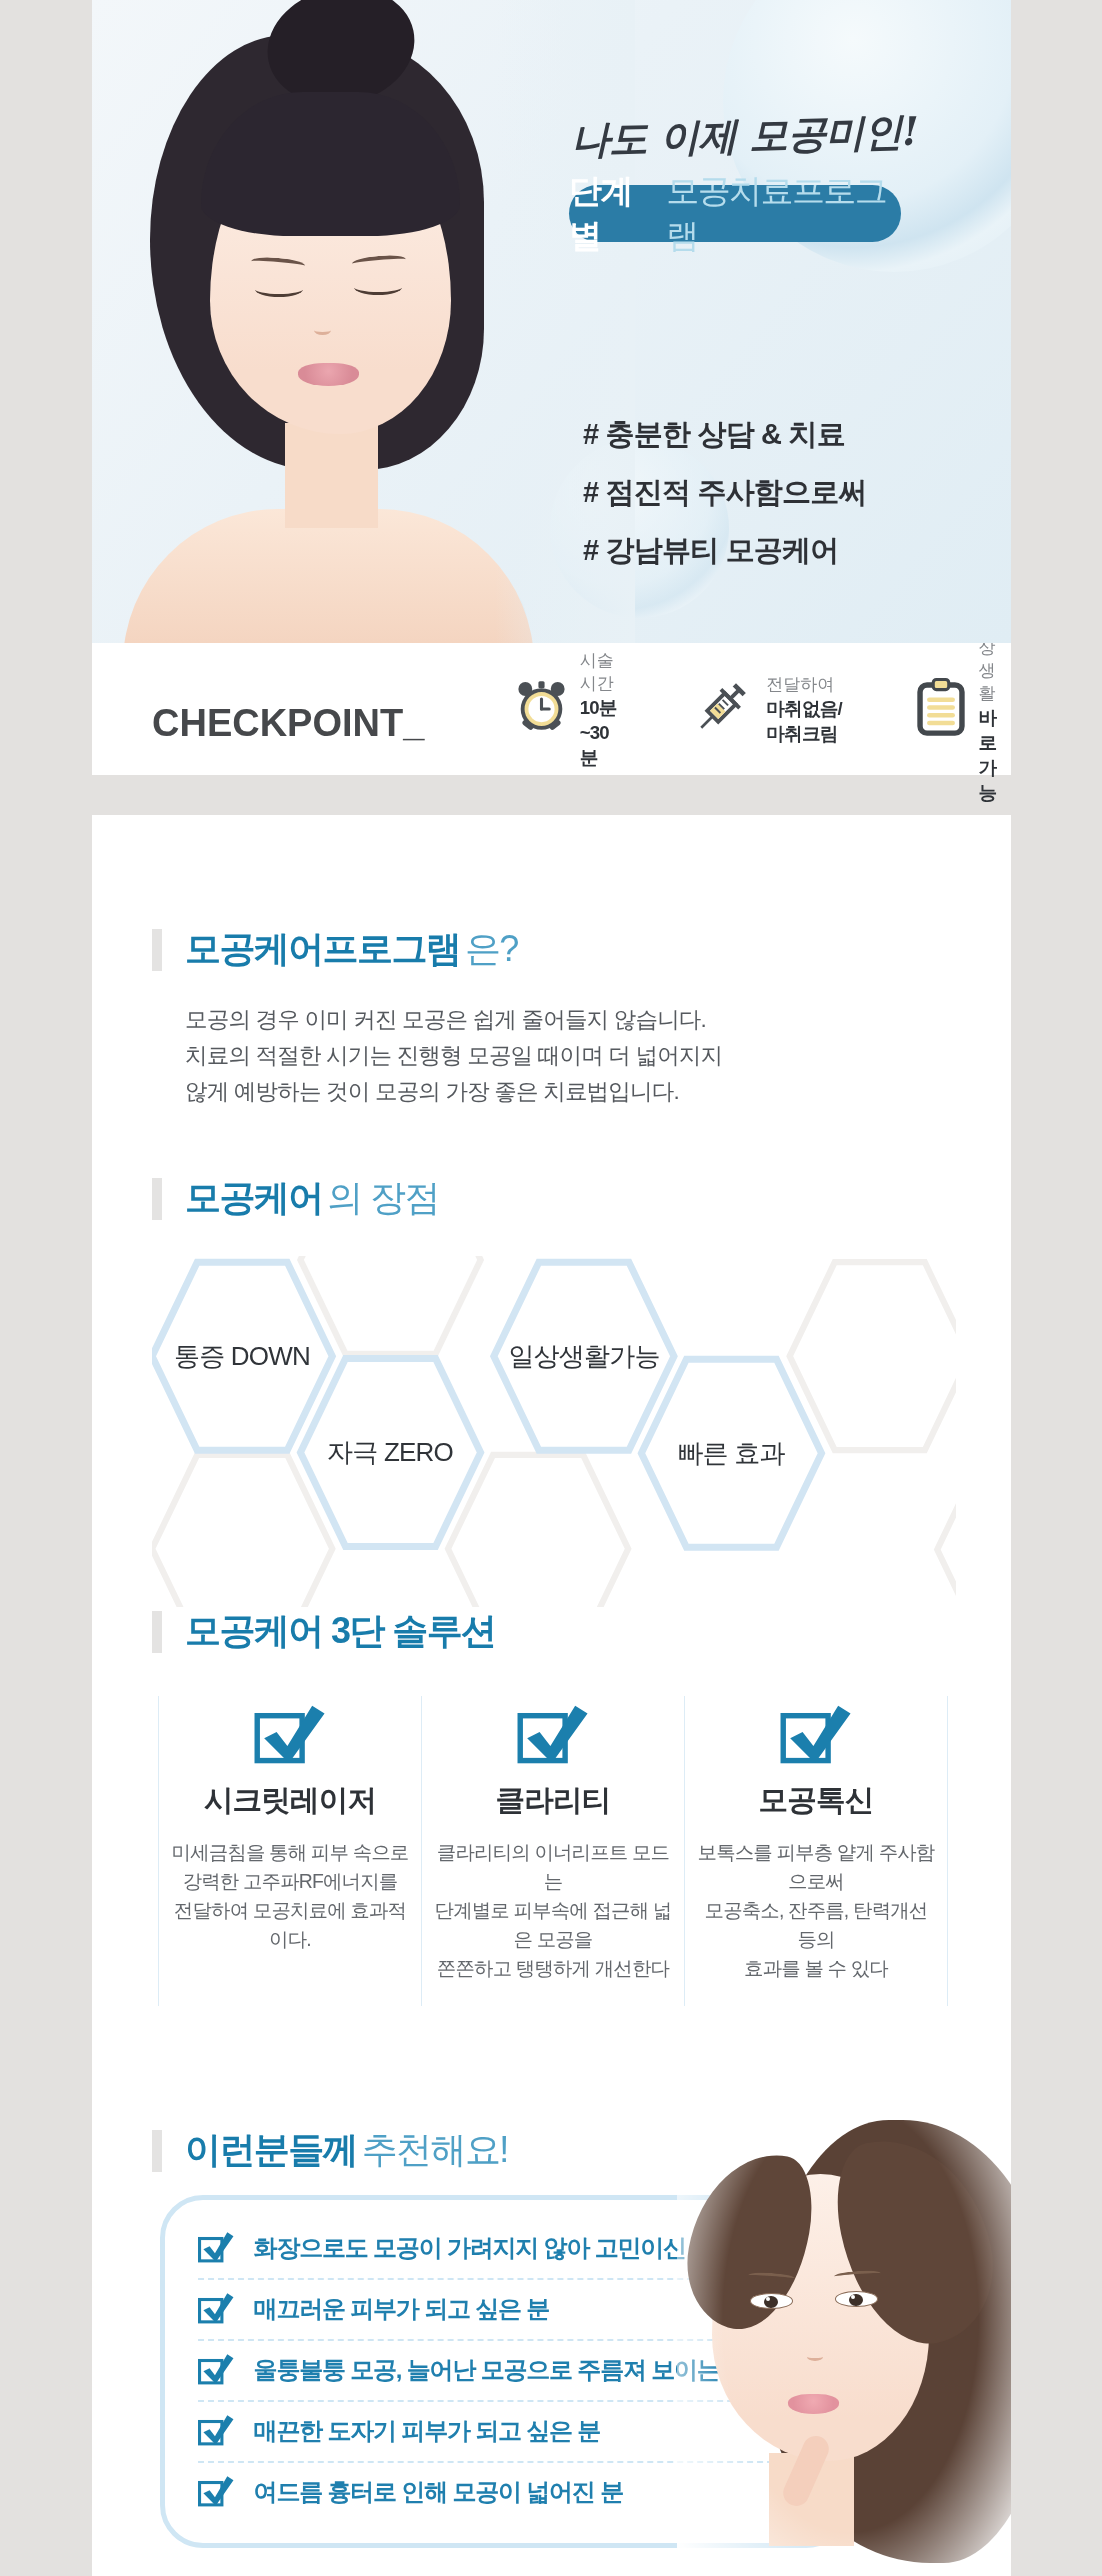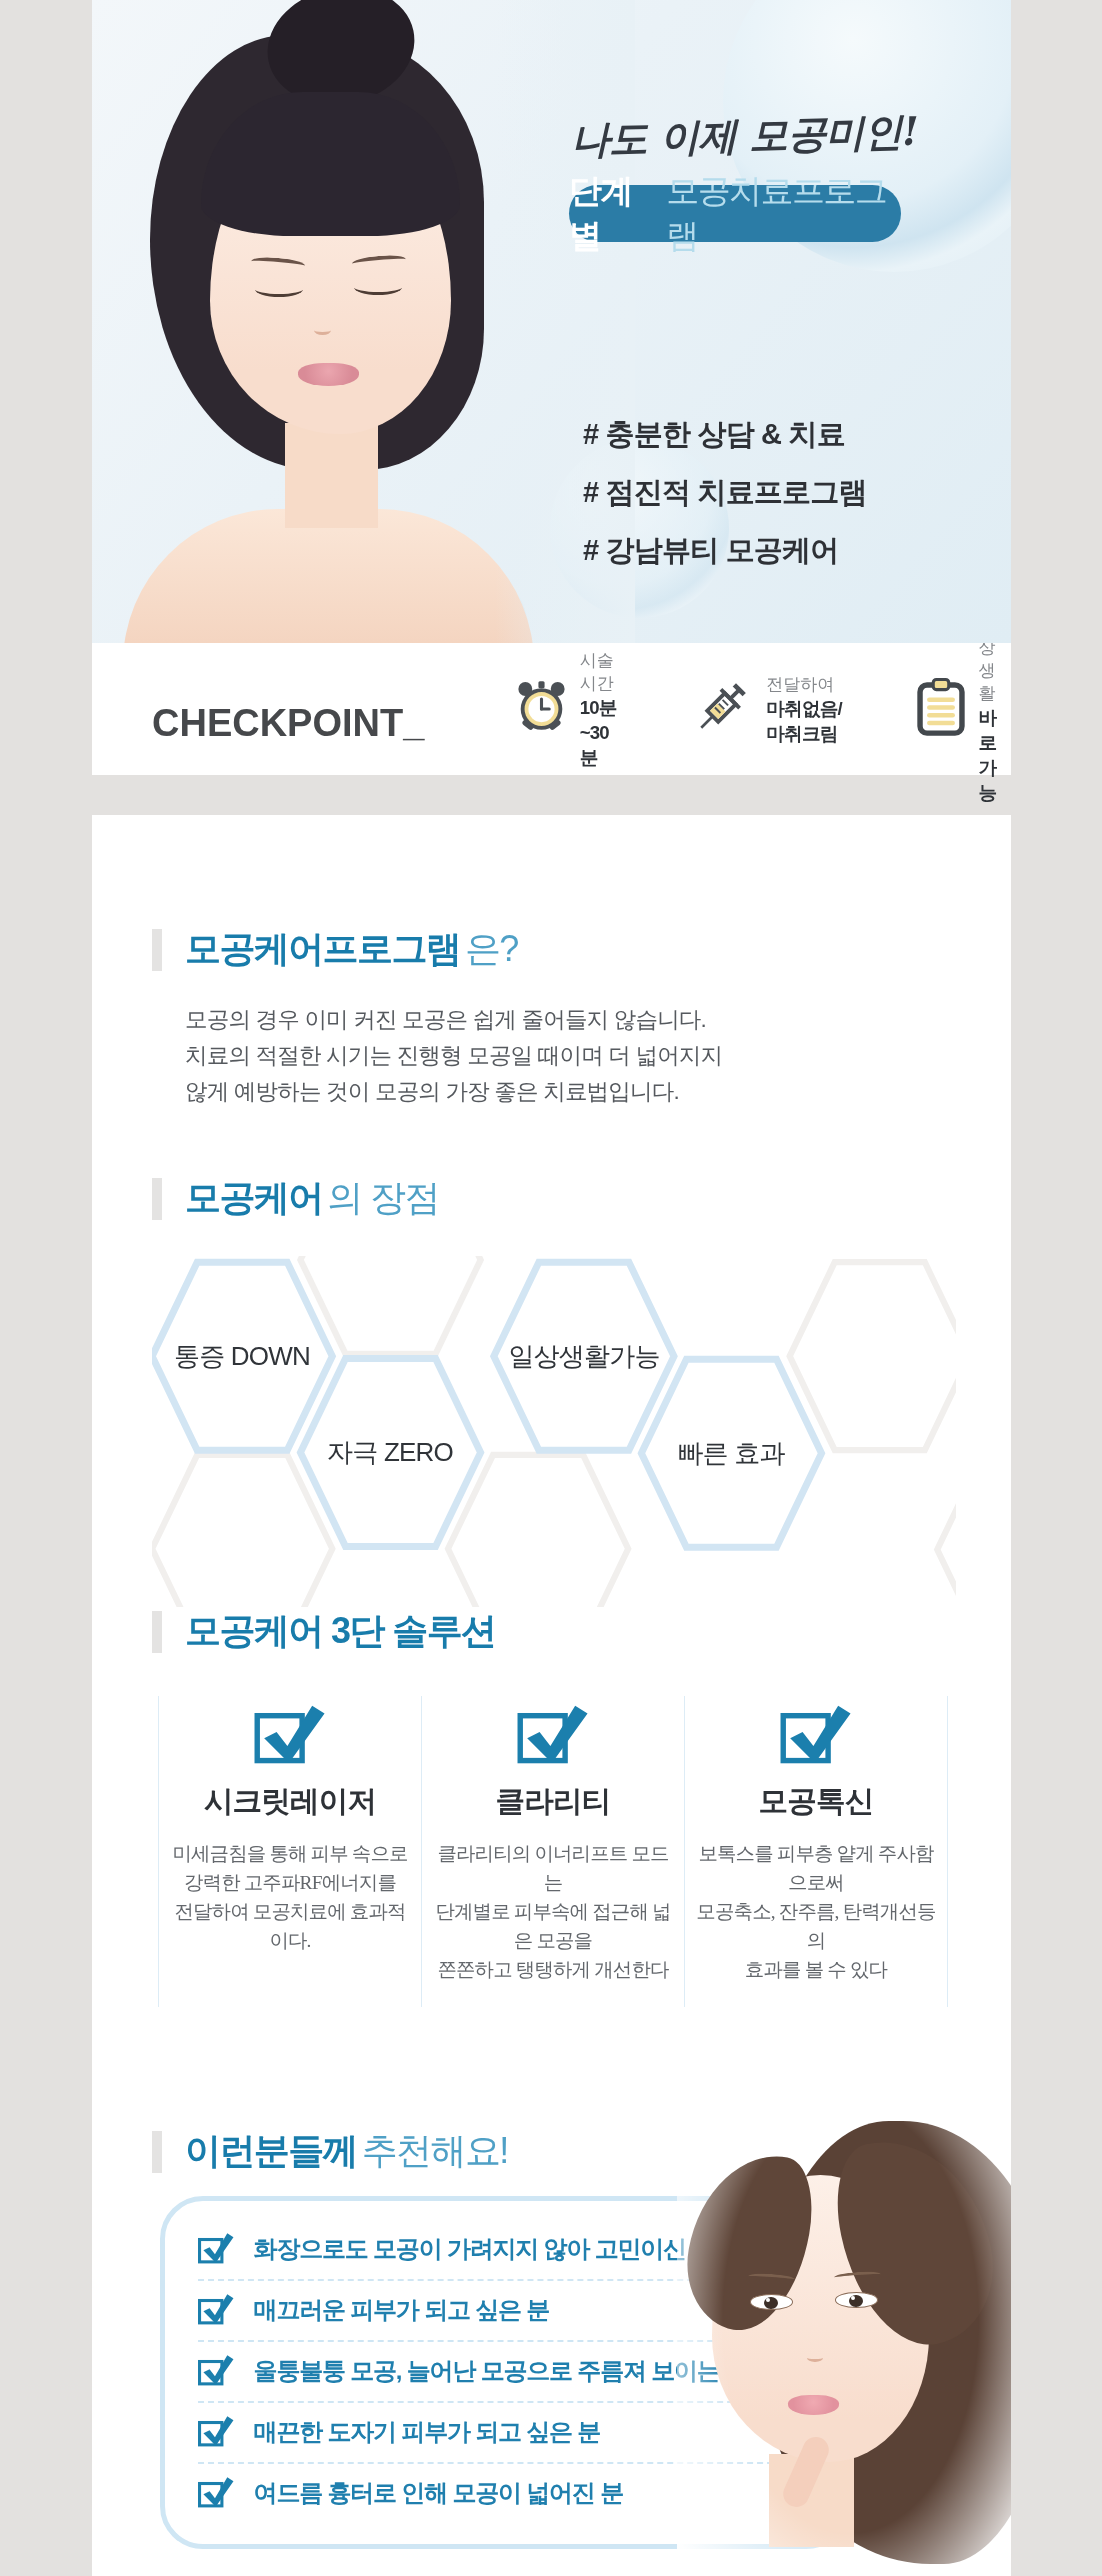--- a/index.html
+++ b/index.html
@@ -78,21 +78,21 @@
   #st1{margin-top:110px;}
   .intro-body{margin:28px 0 0 93px;font-size:22.5px;color:#55595e;line-height:36px;letter-spacing:-0.8px;}
   #st2{margin-top:64px;}
 
   .hexwrap{position:relative;margin:33px 0 0 60px;width:804px;height:351px;}
   .hex-label{position:absolute;transform:translate(-50%,-50%);font-size:26px;font-weight:500;
         color:#303439;white-space:nowrap;letter-spacing:-0.8px;}
 
   #st3{}
   .sol-row{display:flex;margin:40px 0 0 66px;width:790px;}
-  .sol-col{flex:1;border-left:1.6px solid #ddecf6;text-align:center;padding:4.7px 11px 23px;font-family:Liberation Serif, serif;}
+  .sol-col{flex:1;border-left:1.6px solid #ddecf6;text-align:center;padding:4.7px 11px 23px;}
   .sol-col:last-child{border-right:1.6px solid #ddecf6;}
   .sol-name{font-size:29.5px;font-weight:800;color:#2e3237;margin-top:12.4px;letter-spacing:-0.8px;}
   .sol-desc{margin-top:17px;font-size:19.4px;color:#63676c;line-height:29px;letter-spacing:-0.8px;}
 
   #st4{margin-top:120px;}
   .recwrap{position:relative;margin-top:20px;height:466px;}
   .recbox{position:absolute;left:68px;top:0;width:689px;height:353px;border:5.4px solid #cfe6f4;
         border-radius:43px;padding:18.6px 23px 0 33px;background:#fff;}
   .rec-item{display:flex;align-items:center;height:59px;gap:18.6px;}
   .rec-text{font-size:24px;font-weight:600;color:#1f7fae;letter-spacing:-1.2px;}
@@ -155,21 +155,21 @@
       </div>
 
       <div class="hero-right">
         <div class="tagline">나도 이제 모공미인!</div>
         <div class="badge">
           <span class="badge-bold">단계별</span>
           <span class="badge-rest">모공치료프로그램</span>
         </div>
         <ul class="hashtags">
           <li># 충분한 상담 &amp; 치료</li>
-          <li># 점진적 치료프로그램</li>
+          <li># 점진적 주사함으로써</li>
           <li># 강남뷰티 모공케어</li>
         </ul>
       </div>
     </section>
 
     <section class="checkpoint">
       <div class="cp-title">CHECKPOINT_</div>
       <div class="cp-items">
 
         <div class="cp-item">

